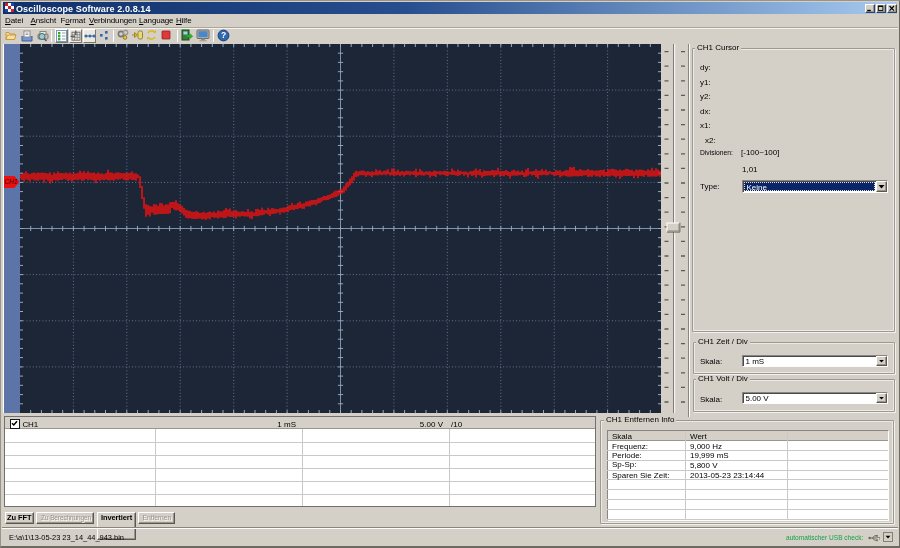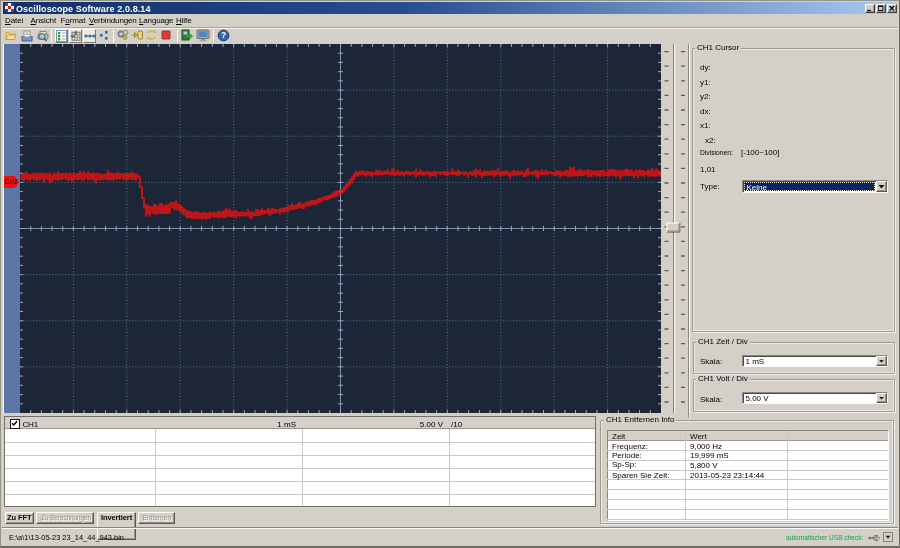--- a/index.html
+++ b/index.html
@@ -162,21 +162,21 @@
 <div class="groupbox" style="left:692px;top:48px;width:203px;height:284px"></div>
 <div class="glabel" style="left:695px;top:44px">CH1 Cursor</div>
 <div class="abs" style="left:700px;top:63px">dy:</div>
 <div class="abs" style="left:700px;top:77.5px">y1:</div>
 <div class="abs" style="left:700px;top:92px">y2:</div>
 <div class="abs" style="left:700px;top:106.5px">dx:</div>
 <div class="abs" style="left:700px;top:121px">x1:</div>
 <div class="abs" style="left:705px;top:135.5px">x2:</div>
 <div class="abs" style="left:700px;top:148px;transform:scaleX(0.84);transform-origin:0 0">Divisionen:</div>
 <div class="abs" style="left:741px;top:148px">[-100~100]</div>
-<div class="abs" style="left:700px;top:164.5px">1,01</div>
+<div class="abs" style="left:742px;top:164.5px">1,01</div>
 <div class="abs" style="left:700px;top:182px">Type:</div>
 <div class="abs sunken2" style="left:741.5px;top:180px;width:146px;height:13px;background:#fff">
   <div class="abs" style="left:1px;top:1px;right:12px;bottom:1px;background:#0a246a;border:1px dotted #e8e8c8;color:#fff;line-height:9px;padding-left:2px">Keine</div>
   <div class="btn3d" style="right:0;top:0;width:11px;height:11px"><svg width="9" height="9" viewBox="0 0 9 9">
         <path d="M1.5 3l3 3.6L7.5 3z" fill="#000"></path>
       </svg></div>
 </div>
 
 <div class="groupbox" style="left:693px;top:341.5px;width:202px;height:32px"></div>
 <div class="glabel" style="left:696px;top:337.5px">CH1 Zeit / Div</div>
@@ -213,21 +213,21 @@
 <div class="abs" style="left:5px;top:442.0px;width:590px;height:1px;background:#c9c9c9"></div>
 <div class="abs" style="left:5px;top:455.0px;width:590px;height:1px;background:#c9c9c9"></div>
 <div class="abs" style="left:5px;top:468.0px;width:590px;height:1px;background:#c9c9c9"></div>
 <div class="abs" style="left:5px;top:481.0px;width:590px;height:1px;background:#c9c9c9"></div>
 <div class="abs" style="left:5px;top:494.0px;width:590px;height:1px;background:#c9c9c9"></div>
 
 <div class="groupbox" style="left:600px;top:419.5px;width:293.5px;height:104px"></div>
 <div class="glabel" style="left:604px;top:415.5px">CH1 Entfernen Info</div>
 <div class="abs" style="left:606.5px;top:430px;width:282px;height:91px;background:#fff;border:1px solid #868686;border-right-color:#fdfdfd;border-bottom-color:#fdfdfd"></div>
 <div class="abs" style="left:607.5px;top:431px;width:280px;height:9.5px;background:#d4d0c8;border-bottom:1px solid #9a968c"></div>
-<div class="abs" style="left:612px;top:432px">Zeit</div>
+<div class="abs" style="left:612px;top:432px">Skala</div>
 <div class="abs" style="left:690px;top:432px">Wert</div>
 <div class="abs" style="left:684.5px;top:431px;width:1px;height:89px;background:#c9c9c9"></div>
 <div class="abs" style="left:786.5px;top:431px;width:1px;height:89px;background:#c9c9c9"></div>
 <div class="abs" style="left:607px;top:449.9px;width:281px;height:1px;background:#c9c9c9"></div>
 <div class="abs" style="left:607px;top:459.7px;width:281px;height:1px;background:#c9c9c9"></div>
 <div class="abs" style="left:607px;top:469.6px;width:281px;height:1px;background:#c9c9c9"></div>
 <div class="abs" style="left:607px;top:479.4px;width:281px;height:1px;background:#c9c9c9"></div>
 <div class="abs" style="left:607px;top:489.2px;width:281px;height:1px;background:#c9c9c9"></div>
 <div class="abs" style="left:607px;top:499.1px;width:281px;height:1px;background:#c9c9c9"></div>
 <div class="abs" style="left:607px;top:508.9px;width:281px;height:1px;background:#c9c9c9"></div>

